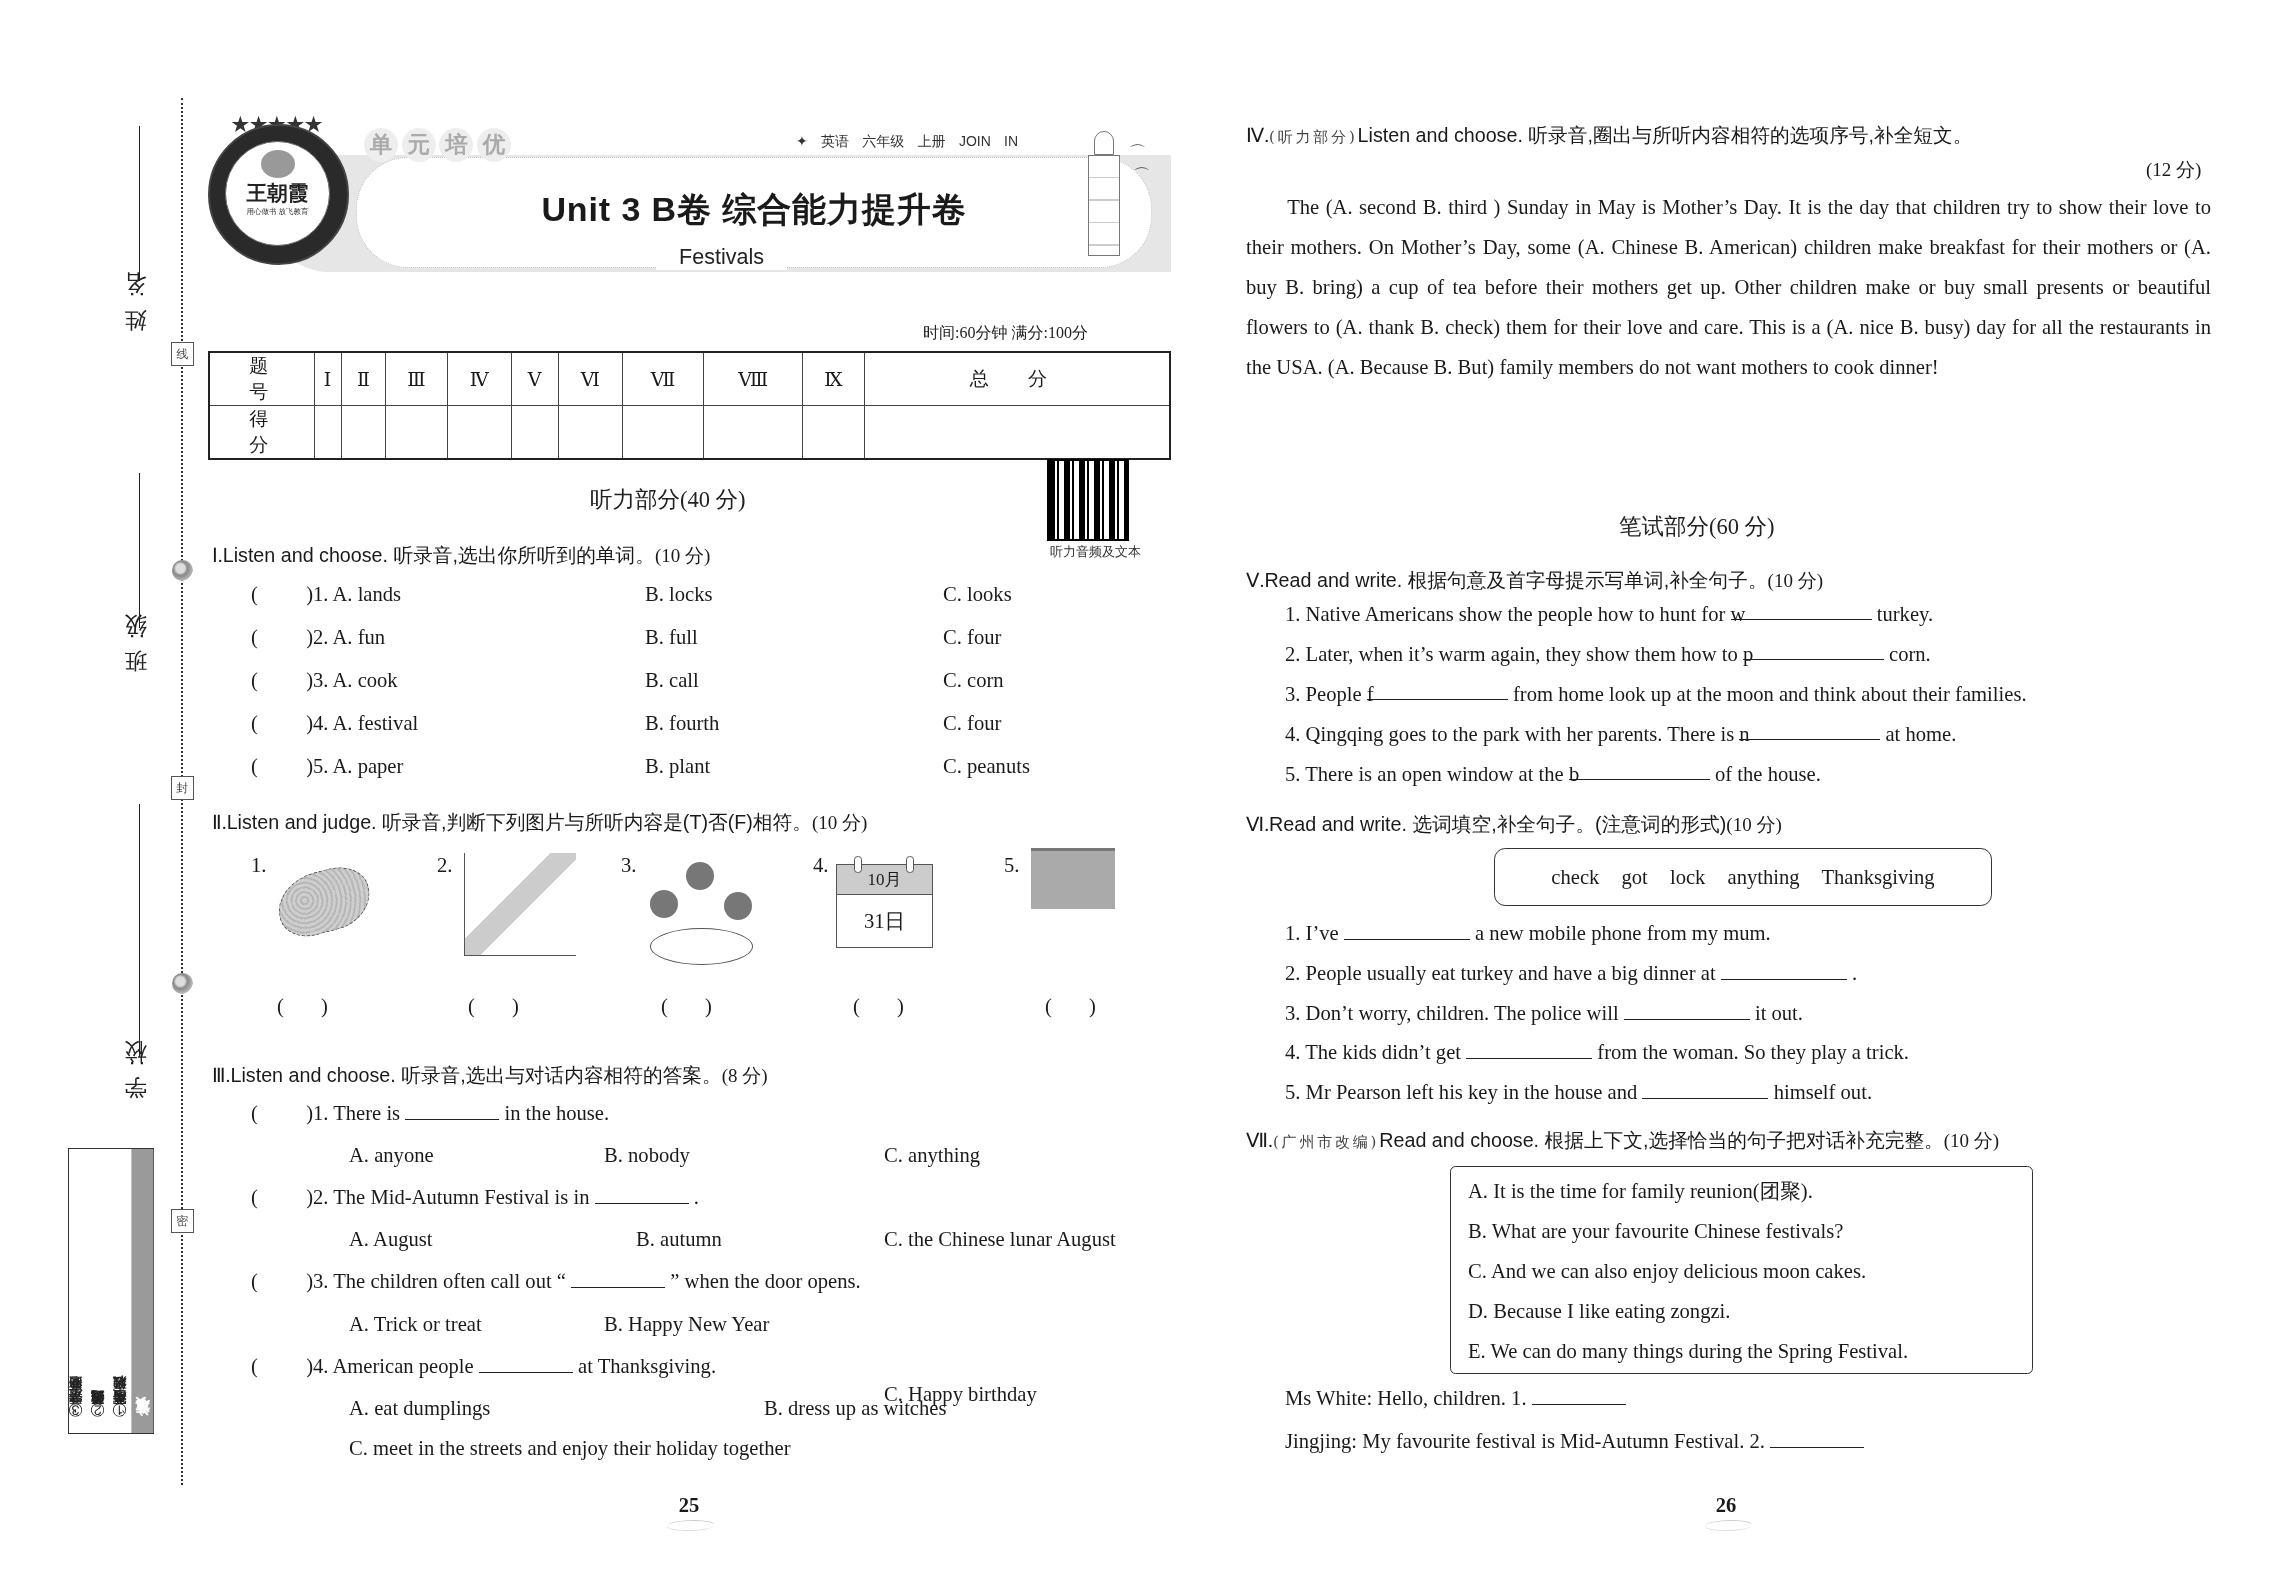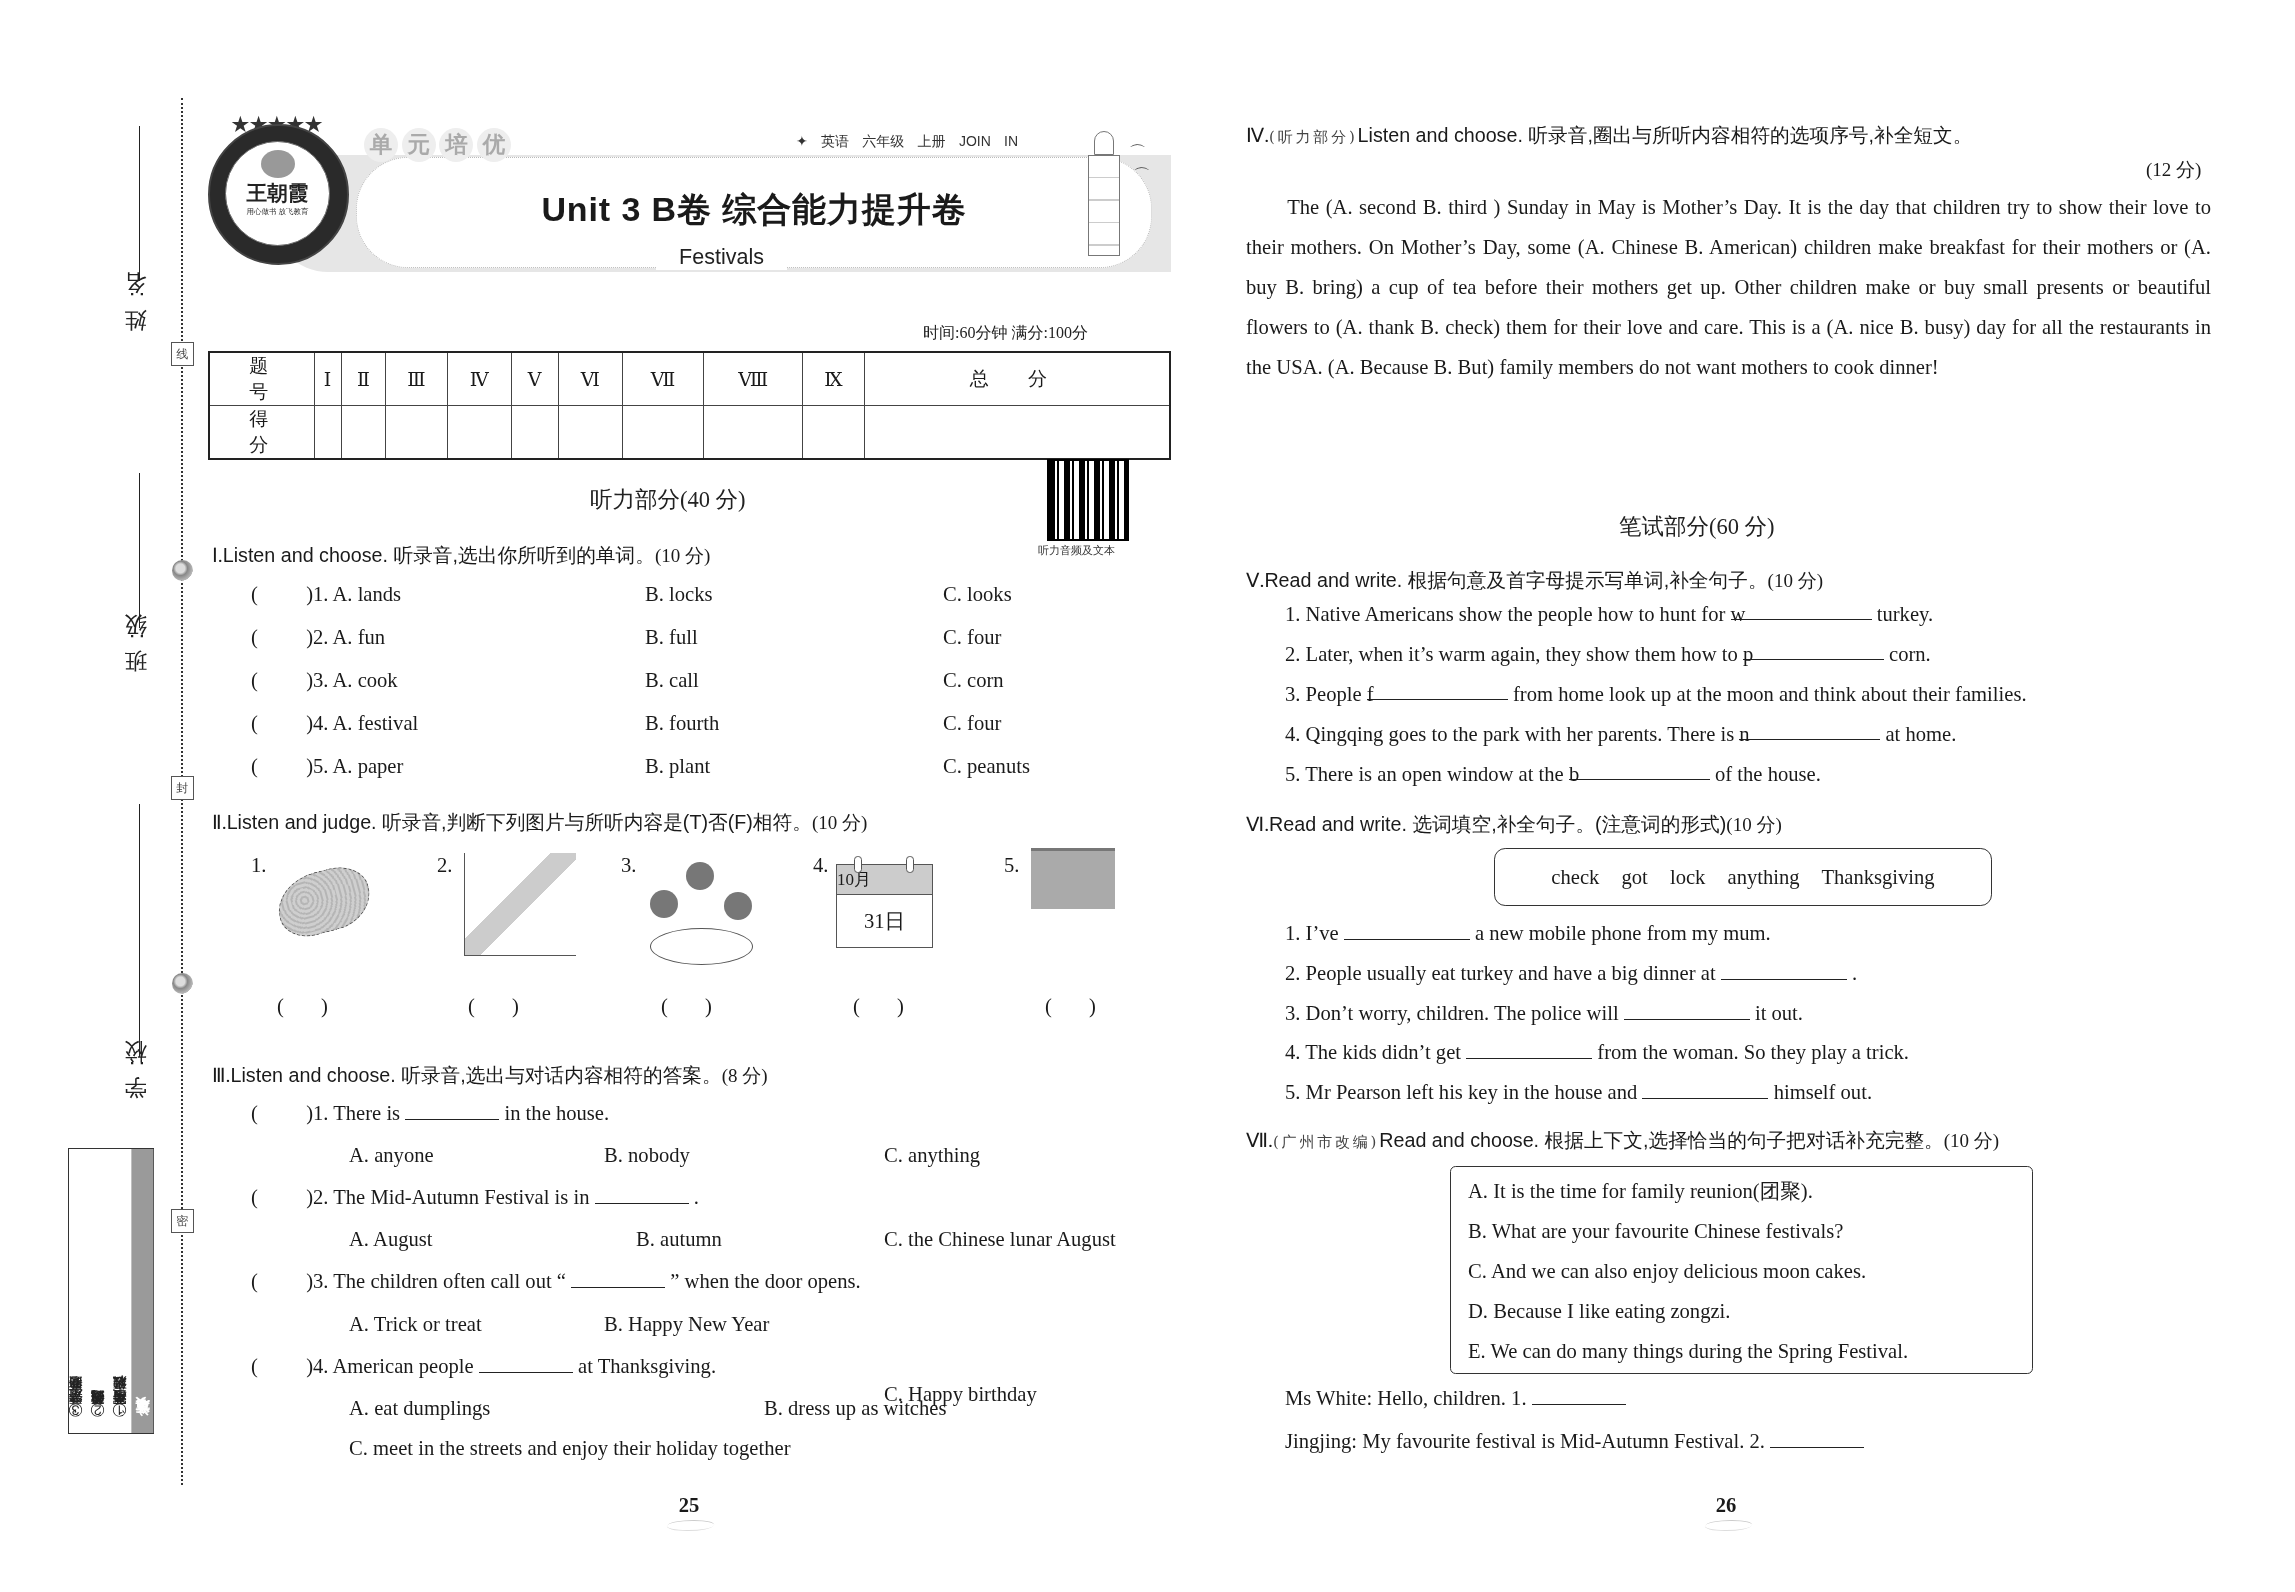--- a/index.html
+++ b/index.html
@@ -50,31 +50,31 @@
   .sec-head .num { font-family: "Liberation Serif", serif; }
   .sec-head .src { font-family: "DejaVu Serif", serif; font-size: 15px; letter-spacing: 2.8px; color: #444; }
   .sec-head .pts { font-family: "Liberation Serif", serif; font-size: 19px; }
   .line { position: absolute; font-size: 20.6px; white-space: nowrap; color: #1a1a1a; }
   .paren { display: inline-block; width: 62px; }
   .paren::before { content: "("; } .paren::after { content: ")"; float: right; }
   .blank { display: inline-block; border-bottom: 1.4px solid #222; height: 17px; vertical-align: baseline; }
   .qr { position: absolute; left: 1047px; top: 459px; width: 82px; height: 82px; background:
       repeating-linear-gradient(90deg, #000 0 5.6px, #fff 5.6px 8.4px, #000 8.4px 10.3px, #fff 10.3px 15px),
       repeating-linear-gradient(0deg, rgba(255,255,255,.6) 0 4.7px, rgba(0,0,0,0) 4.7px 8.4px); border: 2.8px solid #000; }
-  .qr-cap { position: absolute; left: 1038px; top: 543px; width: 103px; text-align: left; font-size: 11px; font-family: "DejaVu Serif", serif; color: #333; }
+  .qr-cap { position: absolute; left: 1038px; top: 543px; width: 103px; text-align: right; font-size: 13px; font-family: "DejaVu Serif", serif; color: #333; }
 
   
   .pic { position: absolute; width: 112px; height: 103px; }
   .pic-peanut { left: 277px; top: 871px; width: 94px; height: 61px; border-radius: 47px 37px 42px 33px / 37px 28px 36px 26px; background: repeating-radial-gradient(circle at 30% 40%, #cfcfcf 0 2.8px, #b5b5b5 2.8px 4.7px); border: 1.4px dashed #555; transform: rotate(-15deg); }
   .pic-house { left: 464px; top: 853px; border-left: 1.4px solid #555; border-bottom: 1.4px solid #555; background: linear-gradient(135deg, #fff 0 40%, #ccc 40% 55%, #fff 55%); }
   .pic-family { left: 645px; top: 862px; }
   .pic-family .head { position: absolute; width: 28px; height: 28px; border-radius: 50%; background: #777; }
   .pic-family .table { position: absolute; left: 4.7px; top: 66px; width: 103px; height: 37px; border-radius: 50%; border: 1.4px solid #555; background: #fff; }
   .calendar { position: absolute; left: 836px; top: 864px; width: 97px; height: 84px; border: 1.4px solid #555; background: #fff; }
-  .cal-month { height: 30px; background: #ccc; border-bottom: 1.4px solid #555; text-align: left; line-height: 30px; font-size: 17px; }
+  .cal-month { height: 30px; background: #ccc; border-bottom: 1.4px solid #555; text-align: center; line-height: 30px; font-size: 17px; }
   .cal-day { text-align: center; line-height: 52px; font-size: 20.6px; }
   .cal-ring { position: absolute; top: -9.4px; width: 7.5px; height: 17px; border: 1.9px solid #555; border-radius: 3.7px; background: #fff; }
   .pic-window { left: 1031px; top: 848px; width: 84px; height: 108px; background: linear-gradient(#aaa 0 55%, #fff 55%); border-top: 3.7px solid #777; }
   .pic-num { position: absolute; font-size: 20.6px; }
   .judge-paren { position: absolute; font-size: 20.6px; word-spacing: 32px; }
 
   
   .passage { position: absolute; left: 1246px; top: 187px; width: 965px; font-size: 20.6px; line-height: 40px; text-align: justify; }
   .passage p { text-indent: 2em; }
   .word-box { position: absolute; left: 1494px; top: 848px; width: 498px; height: 58px; border: 1.4px solid #333; border-radius: 11.2px; text-align: center; line-height: 56px; font-size: 20.6px; word-spacing: 17px; }

